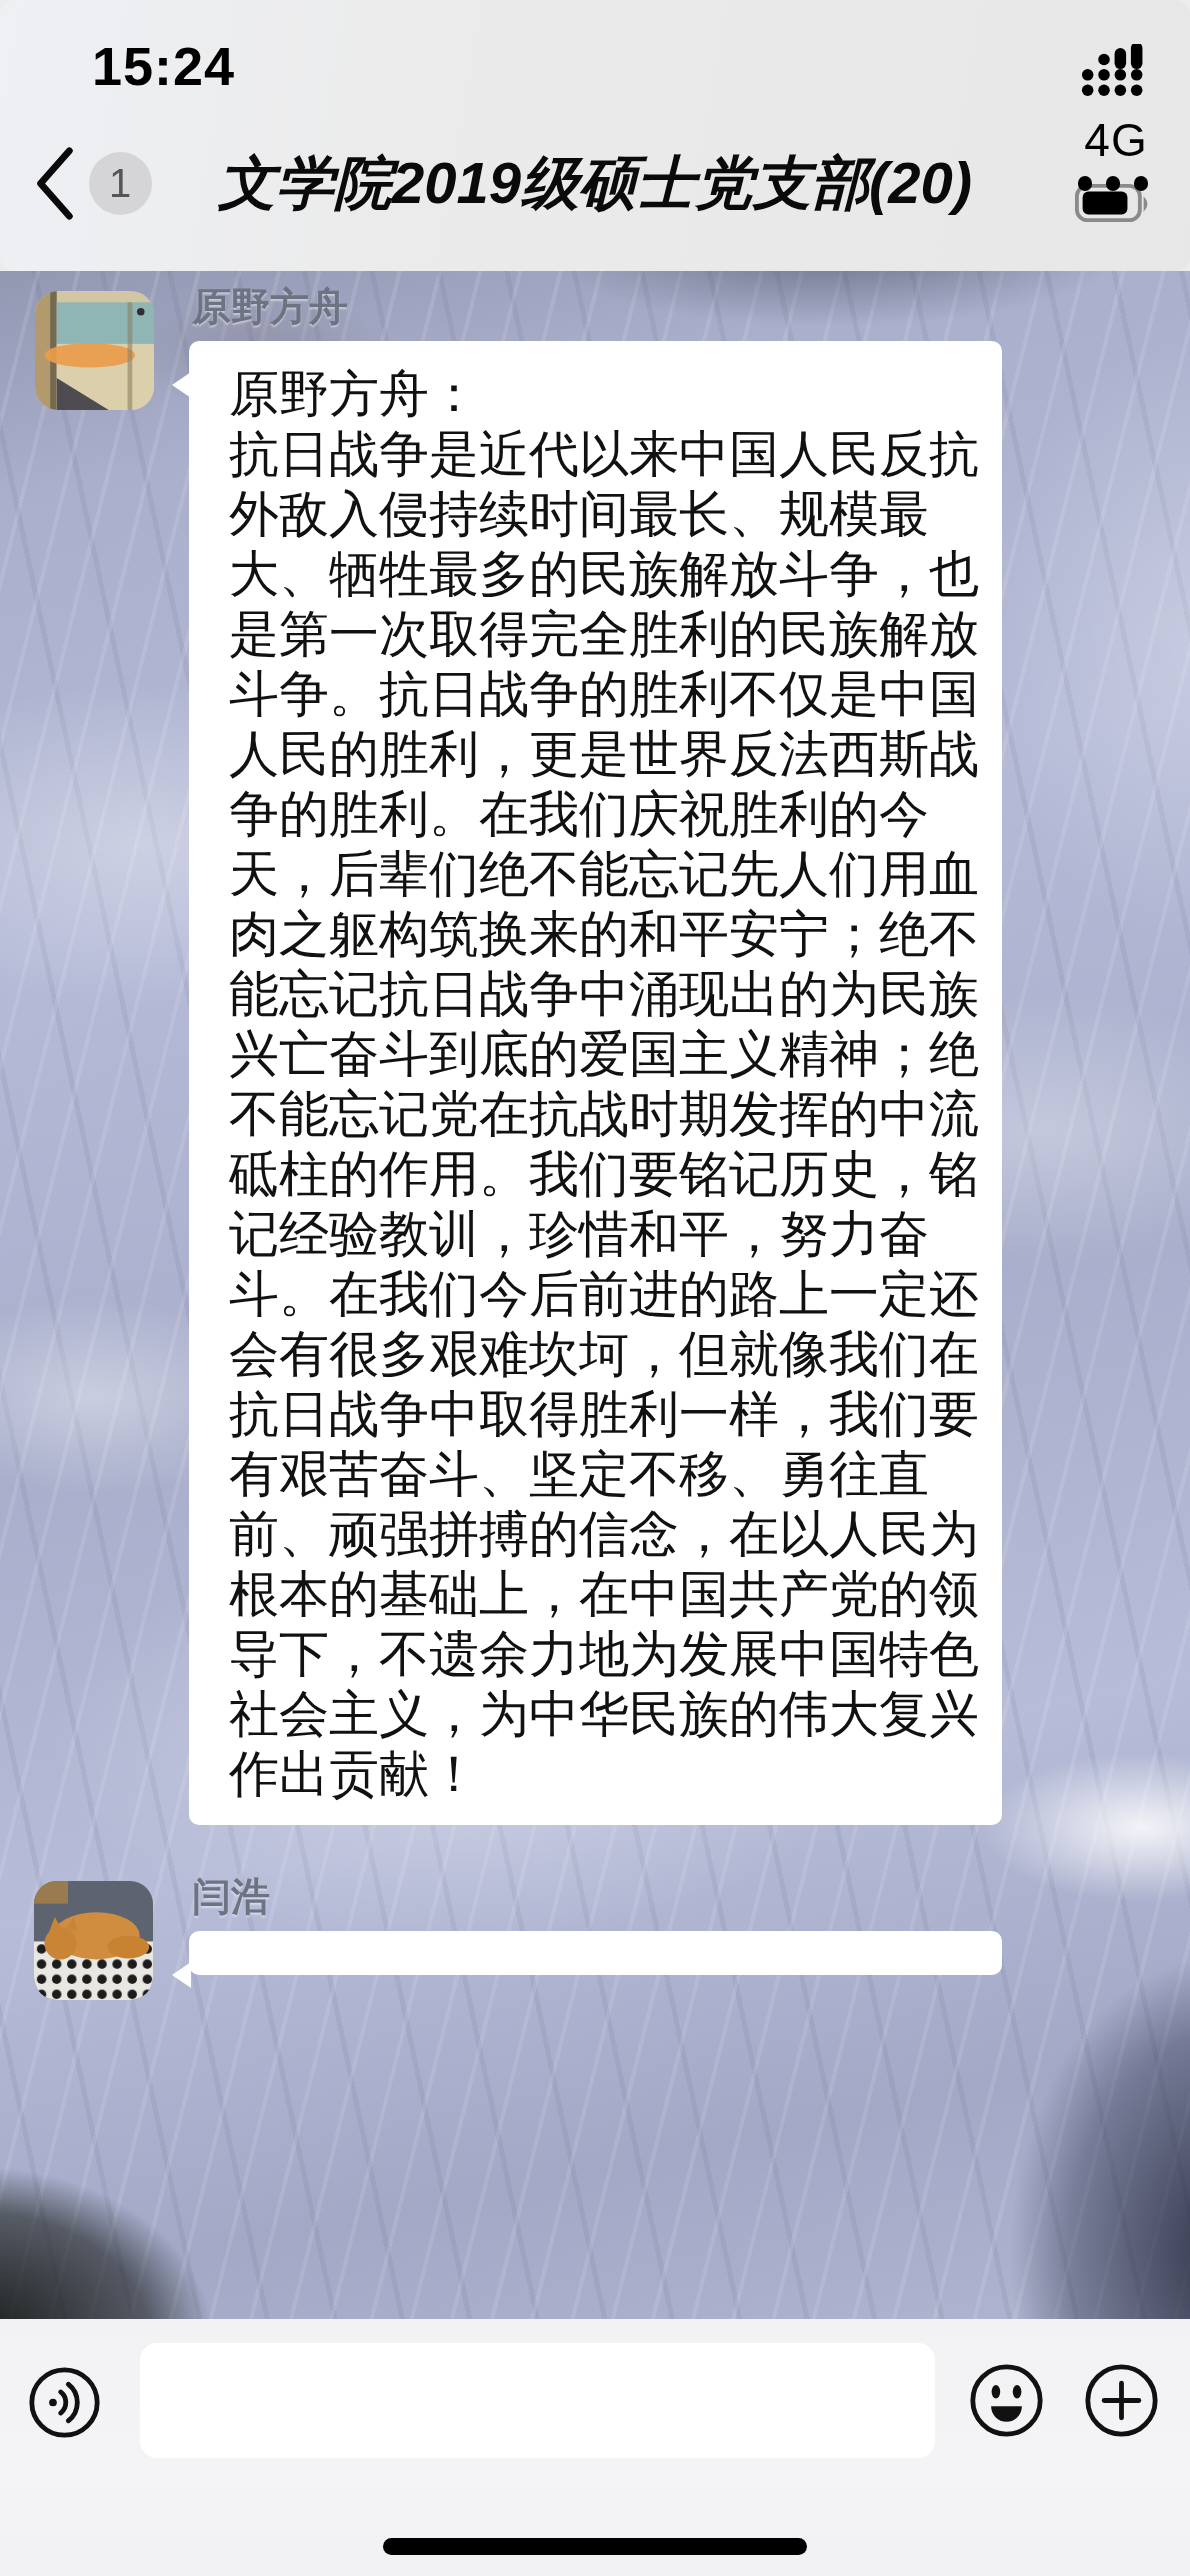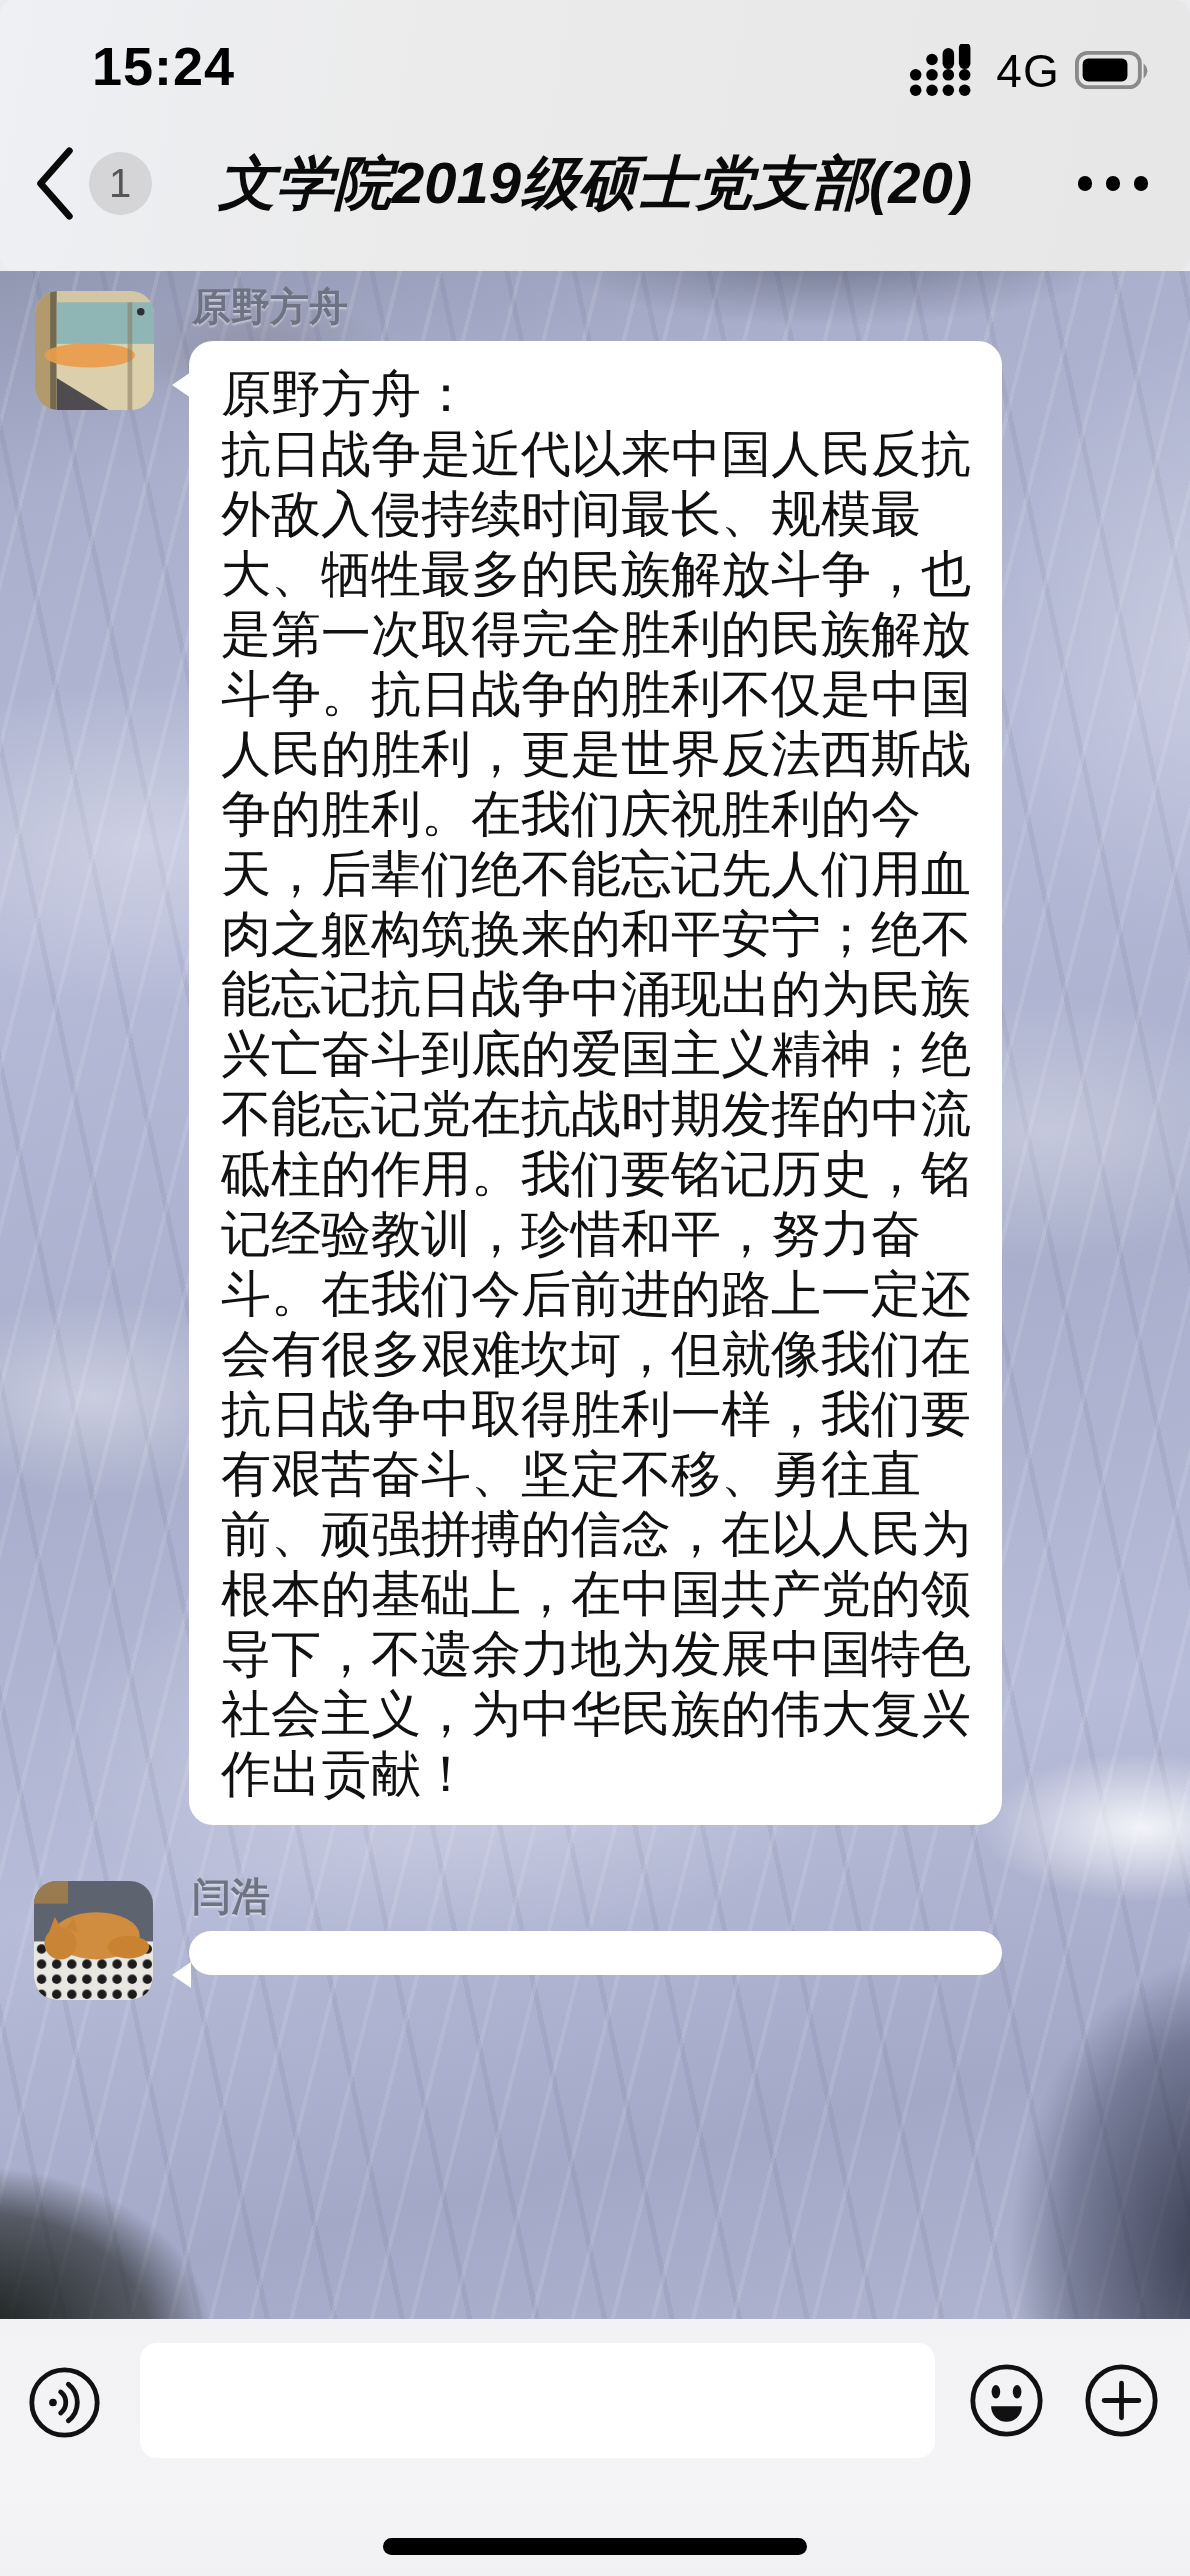--- a/index.html
+++ b/index.html
@@ -4,21 +4,21 @@
 <style>
   * { margin:0; padding:0; box-sizing:border-box; }
   html,body { width:1190px; height:2576px; background:#000; }
   body { font-family:"Liberation Sans", sans-serif; }
   .screen { position:relative; width:1190px; height:2576px; overflow:hidden; background:#ececee; }
 
   
   .topbar { position:absolute; top:0; left:0; width:1190px; height:271px;
             background:linear-gradient(100deg,#eef0f4 0%, #ebebeb 35%, #e7e7e7 100%); z-index:30;border-radius:15px; }
   .status-time { position:absolute; left:92px; top:35px; font-size:54px; font-weight:700; color:#000; letter-spacing:1px; }
-  .status-right { position:absolute; right:33px; top:44px; display:flex; align-items:center; gap:15.3px; }
+  .status-right { position:absolute; right:33px; top:44px; display:flex; align-items:center; gap:15.3px;flex-direction:column; }
   .network-type { font-size:46px; color:#000; letter-spacing:1px; }
 
   .navbar { position:absolute; top:96px; left:0; width:1190px; height:175px; }
   .back-button { position:absolute; left:29px; top:0; height:175px; display:flex; align-items:center; gap:9.6px; cursor:pointer; }
   .unread-badge { width:63px; height:63px; border-radius:50%; background:#d5d5d7; color:#555;
                   font-size:40px; display:flex; align-items:center; justify-content:center; }
   .chat-title { position:absolute; left:0; top:0; width:1190px; height:175px; display:flex;
                 align-items:center; justify-content:center; font-size:58px; font-weight:600; color:#0a0a0a;font-style:italic; }
   .more-button { position:absolute; right:42px; top:0; height:175px; display:flex; align-items:center; gap:13.4px; cursor:pointer; }
   .more-button i { width:14.4px; height:14.4px; border-radius:50%; background:#000; display:block; }
@@ -40,22 +40,22 @@
       repeating-linear-gradient(78deg, rgba(85,90,118,0) 0 61px, rgba(85,90,118,.10) 61px 66px),
       linear-gradient(168deg, #9298b2 0%, #aab0cc 10%, #b5bad7 30%, #a8aecb 52%, #b7bcd8 72%, #a2a8c6 88%, #b0b5d0 100%);
   }
 
   .msg { position:absolute; left:0; width:1190px; }
   .avatar { position:absolute; left:35px; top:0; width:119px; height:119px; border-radius:23px;
             overflow:hidden; cursor:pointer; }
   .avatar svg { display:block; width:119px; height:119px; }
   .sender-name { position:absolute; left:192px; top:-11.5px; font-size:39px; color:#6e7383;
                  text-shadow:0 1.9px 1.9px rgba(255,255,255,.45);font-weight:bold; }
-  .bubble { position:absolute; left:189px; top:50px; width:813px; background:#fff; border-radius:24px;
-            padding:23px 33px 21px 32px; }
+  .bubble { position:absolute; left:189px; top:50px; width:813px; background:#fff; border-radius:10px;
+            padding:23px 33px 21px 40px; }
   .bubble .tail { position:absolute; left:-17px; top:31px; width:0; height:0;
                   border-top:13.4px solid transparent; border-bottom:13.4px solid transparent;
                   border-right:19px solid #fff; }
   .msg-text { font-size:50px; line-height:60px; color:#111; white-space:pre; letter-spacing:0; }
   .msg-1 { top:20px; }
   .msg-2 { top:1610px; }
 
   
   .inputbar { position:absolute; left:0; top:2319px; width:1190px; height:257px;
               background:linear-gradient(180deg,#f2f2f5 0%, #f4f4f6 60%, #f1f1f4 100%); z-index:40; }

